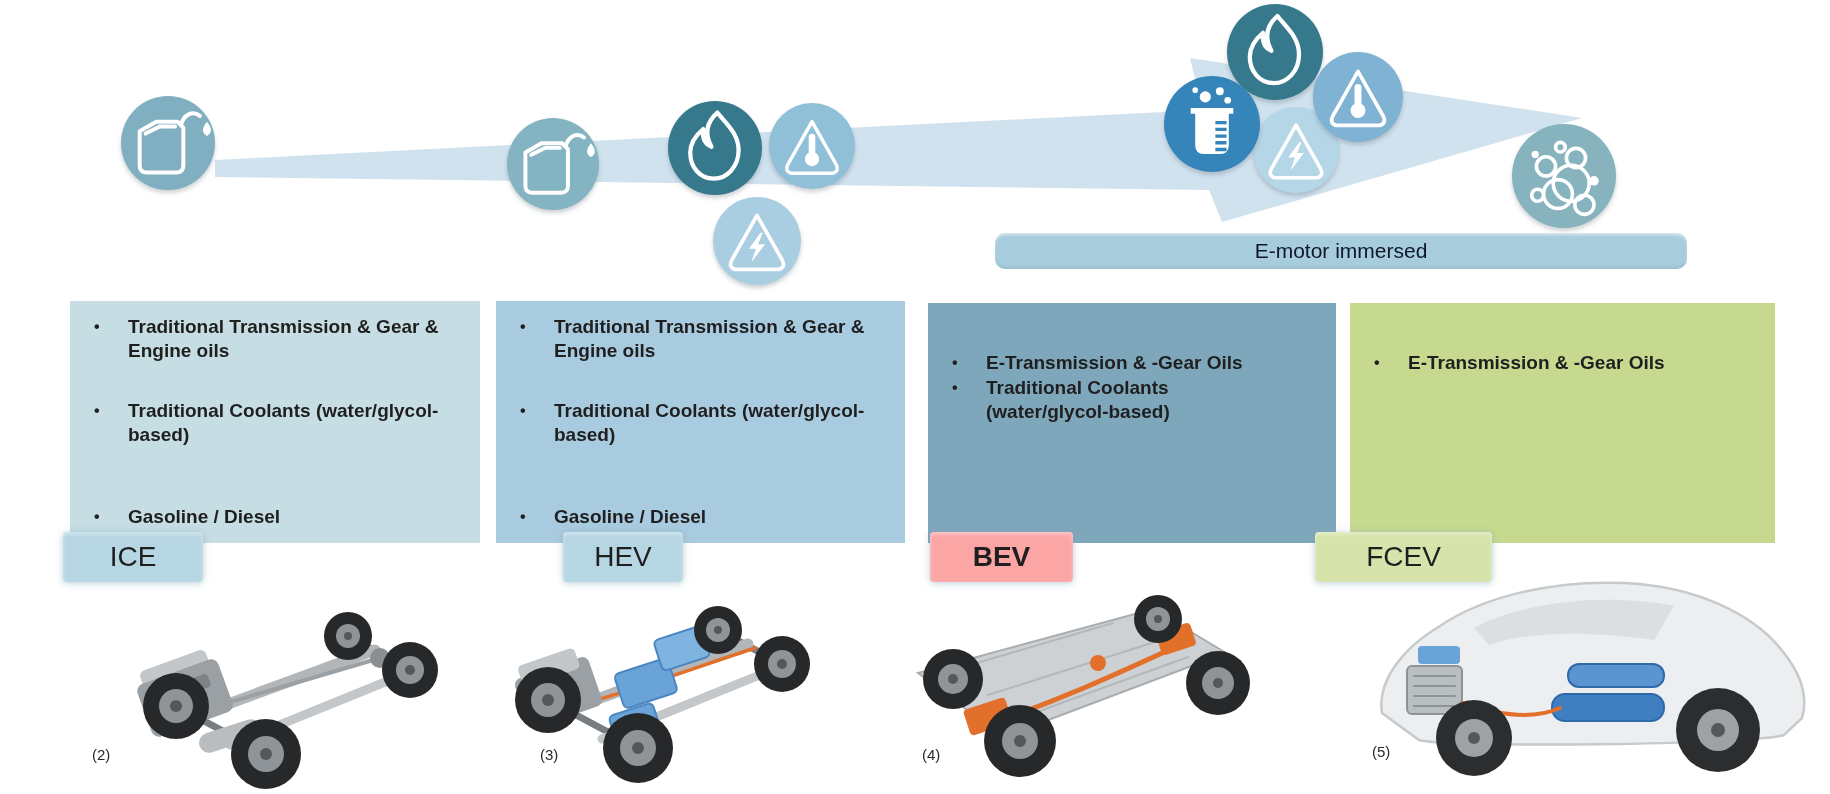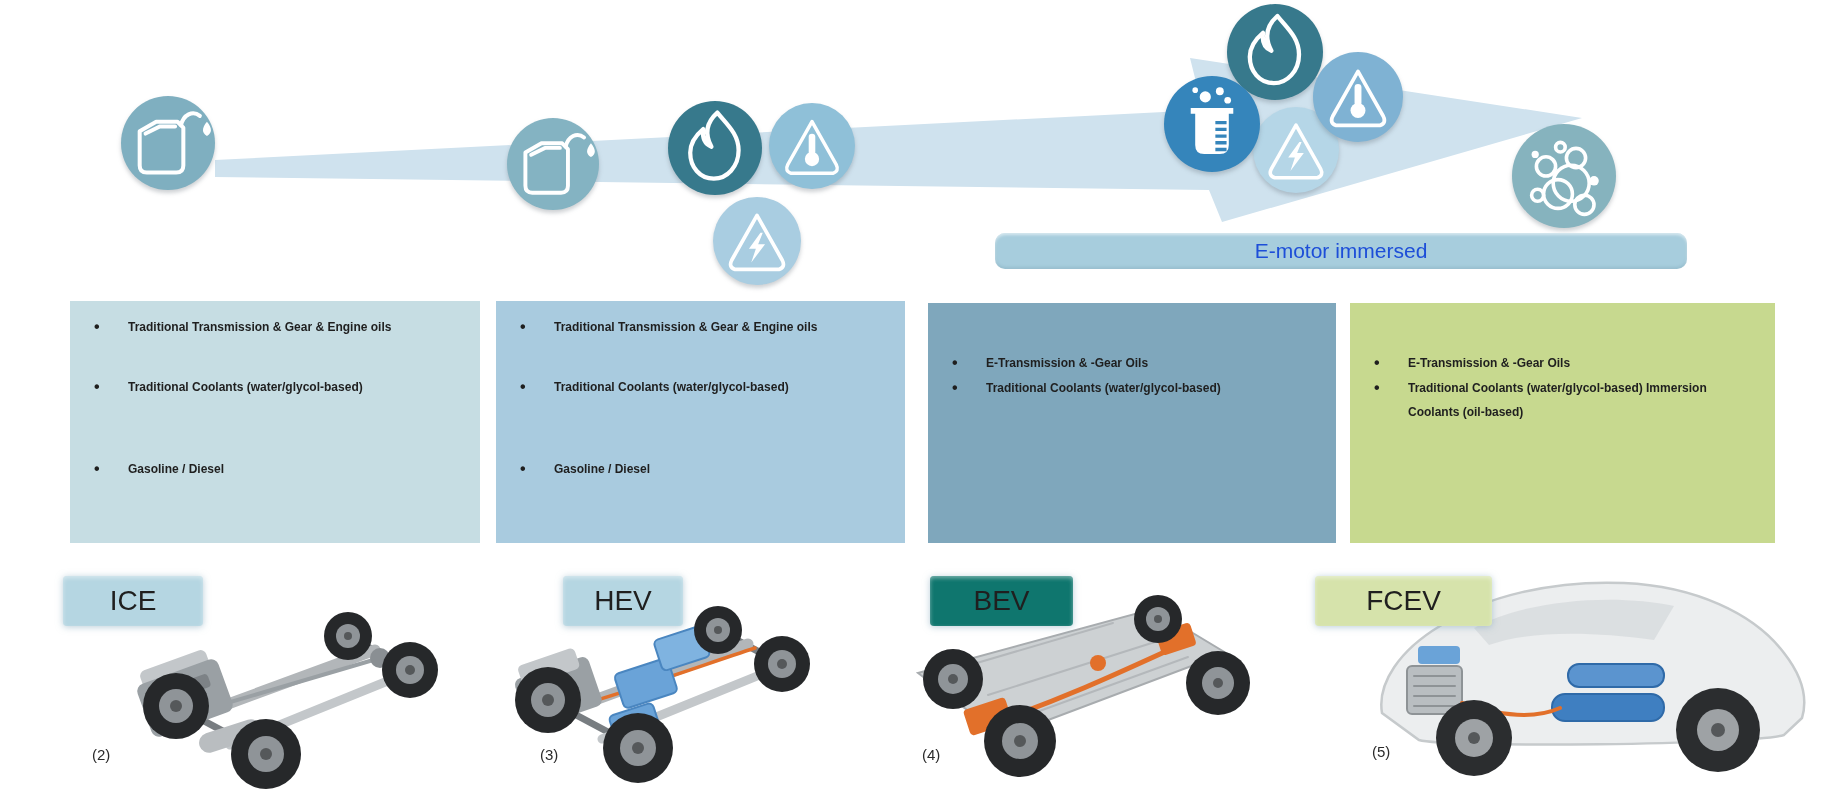--- a/index.html
+++ b/index.html
@@ -6,40 +6,40 @@
   body{width:1830px;height:794px;position:relative;overflow:hidden;
        font-family:"Liberation Sans",sans-serif;color:#1f1f1f;}
   .abs{position:absolute;}
   
   #topsvg{position:absolute;left:0;top:0;z-index:2;pointer-events:none;}
   .circ{filter:drop-shadow(0 3px 2px rgba(90,100,110,.30));}
   
   .banner{left:995px;top:233px;width:692px;height:36px;border-radius:10px;z-index:2;
           display:flex;align-items:center;justify-content:center;
           box-shadow:inset 0 2px 3px rgba(255,255,255,.55), inset 0 -2px 3px rgba(80,120,140,.18);}
-  .banner span{font-size:21px;color:#1d4ed8;}
+  .banner span{font-size:21px;color:#0f172a;}
   
   .fluidbox{z-index:2;}
   .box-ice {left:70px;  top:301px; width:410px; height:242px;}
   .box-hev {left:496px; top:301px; width:409px; height:242px;}
   .box-bev {left:928px; top:303px; width:408px; height:240px;}
   .box-fcev{left:1350px;top:303px; width:425px; height:240px;}
-  ul.bullets{list-style:none;margin:0;padding:0 40px 0 58px;font-weight:bold;font-size:12px;line-height:24px;}
+  ul.bullets{list-style:none;margin:0;padding:0 40px 0 58px;font-weight:bold;font-size:19px;line-height:24px;}
   ul.bullets li{position:relative;}
   ul.bullets li::before{content:"\2022";position:absolute;left:-34px;top:0px;font-size:16px;}
   .box-ice ul.bullets, .box-hev ul.bullets{padding-top:14px;}
   .box-ice li:nth-child(2), .box-hev li:nth-child(2){margin-top:36px;}
   .box-ice li:nth-child(3), .box-hev li:nth-child(3){margin-top:58px;}
   .box-bev ul.bullets, .box-fcev ul.bullets{padding-top:48px;}
   .box-bev li:nth-child(2){margin-top:1px;}
   .box-bev li:nth-child(3){margin-top:1px;}
   .box-fcev li:nth-child(2){margin-top:1px;}
   .box-fcev li:nth-child(3){margin-top:38px;}
   
-  .pill{top:576px;height:50px;border-radius:4px;z-index:3;
+  .pill{top:532px;height:50px;border-radius:4px;z-index:3;
         display:flex;align-items:center;justify-content:center;
         box-shadow:0 1px 7px rgba(130,165,185,.55), inset 0 2px 4px rgba(255,255,255,.45);text-align:center;}
   .pill span{font-size:28px;}
   .pill-ice {left:63px;  width:140px;}
   .pill-hev {left:563px; width:120px;}
   .pill-bev {left:930px; width:143px;}
   .pill-fcev{left:1315px;width:177px;}
   
   .veh{z-index:1;}
   .veh-ice {left:80px;  top:558px;}
@@ -171,31 +171,30 @@
 </div>
 <div class="abs fluidbox box-bev" style="background: rgb(127, 167, 188);">
   <ul class="bullets">
       <li>E-Transmission &amp; -Gear Oils</li>
       <li>Traditional Coolants (water/glycol-based)</li>
     </ul>
 </div>
 <div class="abs fluidbox box-fcev" style="background: rgb(199, 217, 143);">
   <ul class="bullets">
       <li>E-Transmission &amp; -Gear Oils</li>
-      <li>Traditional Coolants (water/glycol-based) Immersion Coolants (oil-based)</li>
     </ul>
 </div>
 
 <div class="abs pill pill-ice" style="background: rgb(181, 214, 226);">
   <span>ICE</span>
 </div>
 <div class="abs pill pill-hev" style="background: rgb(181, 214, 226);">
   <span>HEV</span>
 </div>
-<div class="abs pill pill-bev" style="background: #0f766e;">
+<div class="abs pill pill-bev" style="background: #fca5a5; font-weight: bold;">
   <span>BEV</span>
 </div>
 <div class="abs pill pill-fcev" style="background: rgb(214, 227, 171);">
   <span>FCEV</span>
 </div>
 
 <svg class="abs veh veh-ice" width="400" height="232" viewBox="0 0 400 232">
   <g stroke-linecap="round">
     <line x1="268" y1="78" x2="330" y2="112" stroke="#787d81" stroke-width="7"></line>
     <line x1="96" y1="148" x2="186" y2="196" stroke="#787d81" stroke-width="7"></line>

